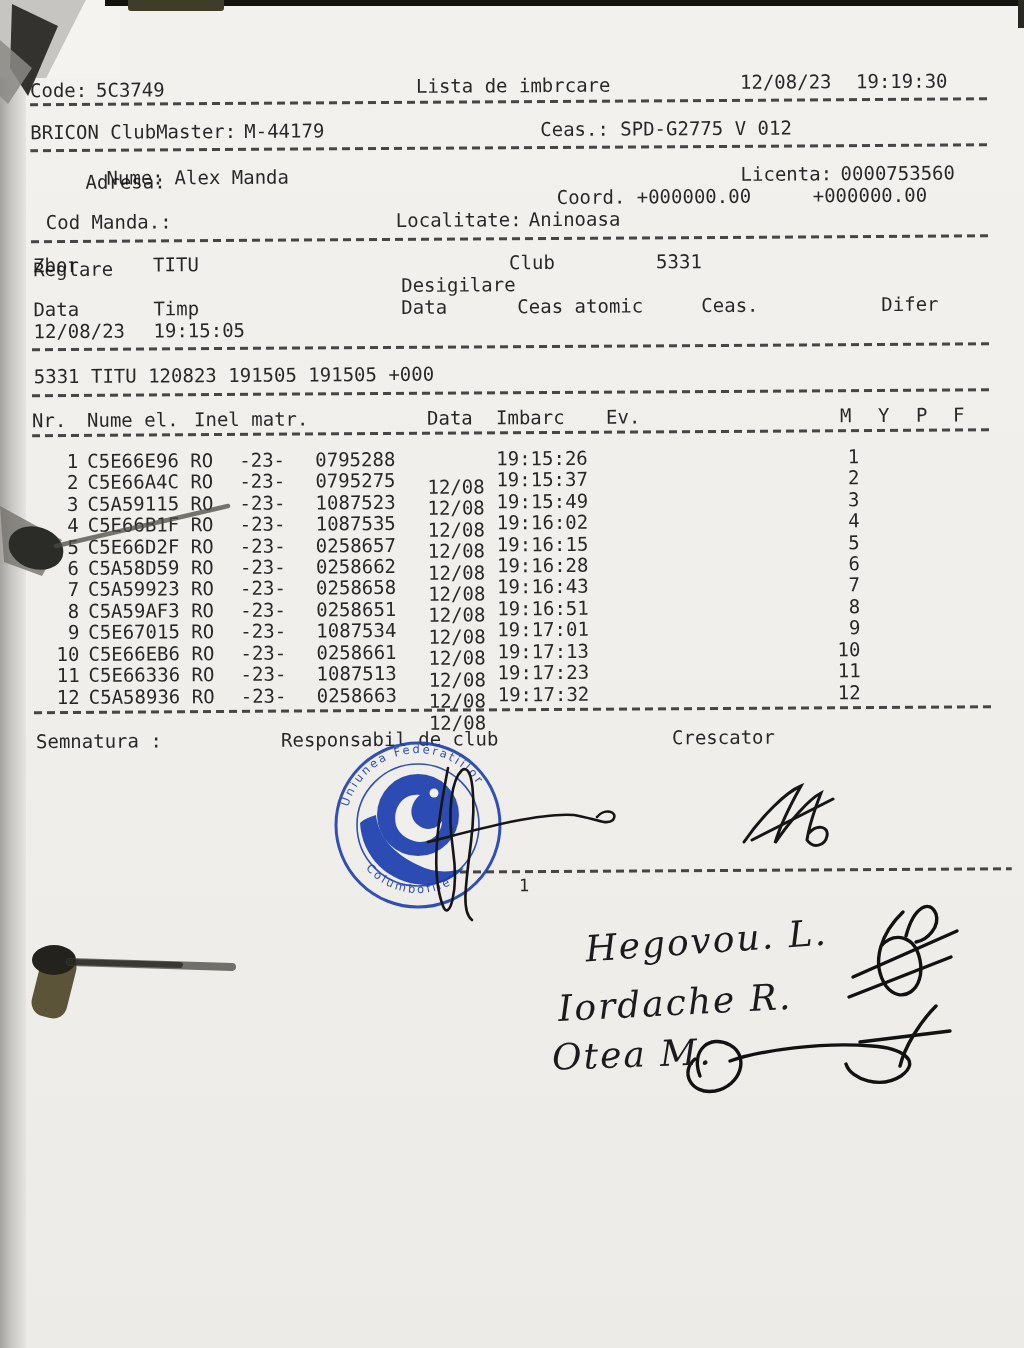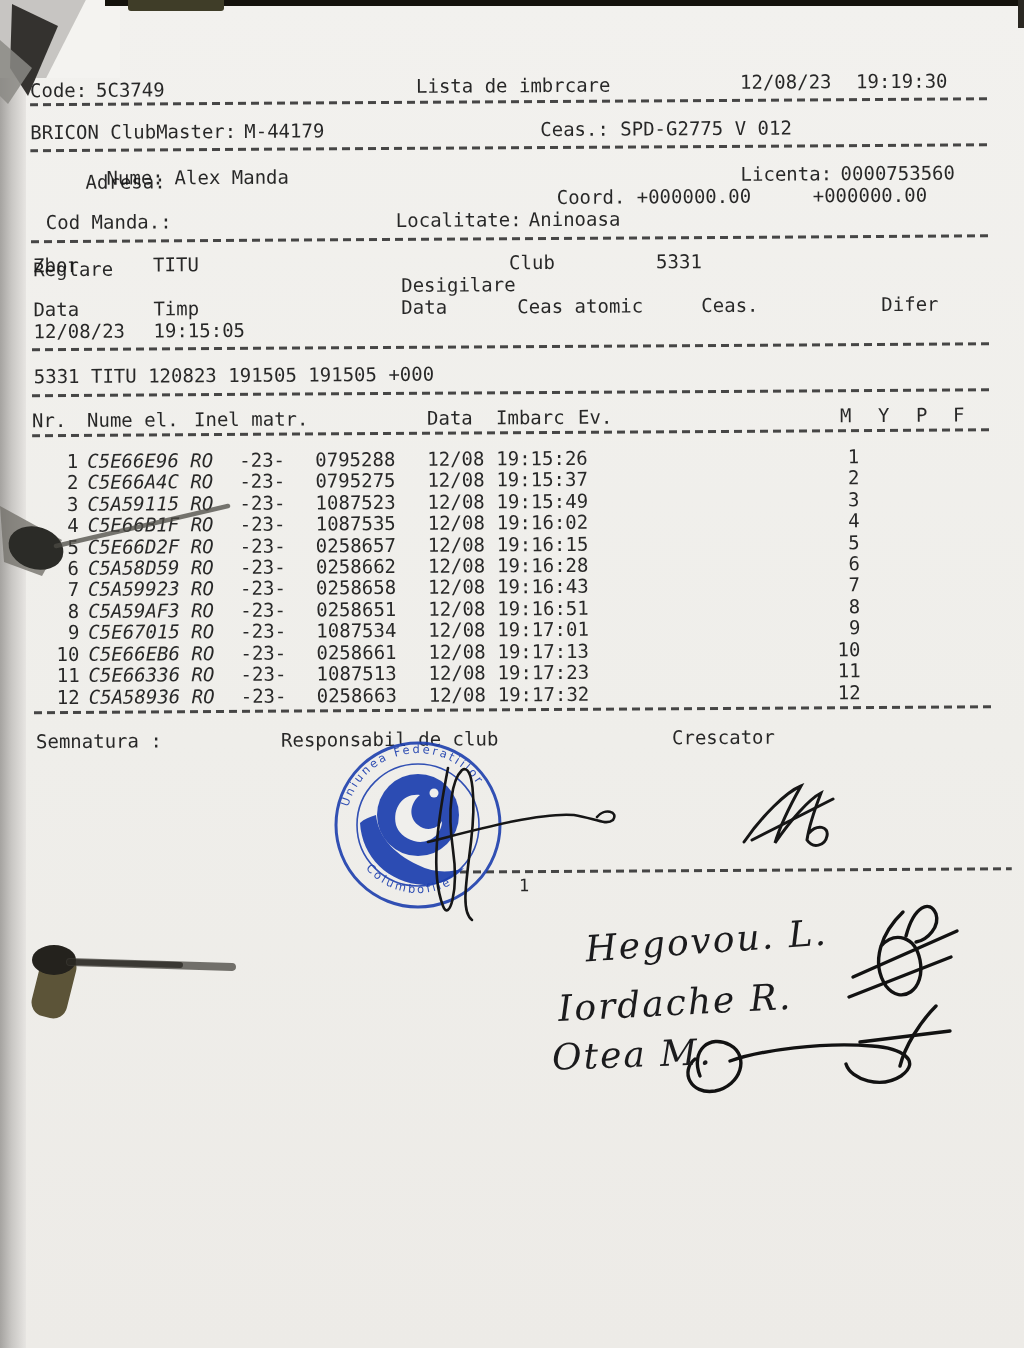--- a/index.html
+++ b/index.html
@@ -19,24 +19,24 @@
   .topbar-end{left:1018px;top:0;width:6px;height:28px;background:#2a2822;}
   
   .doc{position:absolute;left:0;top:0;width:1024px;height:1348px;
        transform:rotate(-0.35deg);transform-origin:60px 90px;}
   .t{position:absolute;white-space:pre;font-size:19px;line-height:1.1;}
   .dash{position:absolute;height:3px;left:30px;width:958px;
        background:repeating-linear-gradient(90deg,rgba(40,40,40,.85) 0 8px,transparent 8px 13px);}
   .row{position:absolute;left:0;width:100%;height:21px;}
   .c{position:absolute;white-space:pre;font-size:19px;}
   .col-nr{left:30px;width:46px;text-align:right;}
-  .col-ring{left:85px;font-style:italic;}
+  .col-ring{left:85px;}
   .col-sep{left:237px;}
   .col-matr{left:313px;text-align:center;}
-  .col-dt{left:425px;}
+  .col-dt{left:425px;margin-top:28px;}
   .col-tm{left:494px;}
   .col-m{left:815px;width:42px;text-align:right;}
   
   .hand{position:absolute;font-family:"DejaVu Serif","Liberation Serif",serif;
        font-style:italic;font-size:36px;color:#1b1b1d;letter-spacing:2px;white-space:pre;}
   .pgnum{position:absolute;font-size:17px;}
   svg{position:absolute;overflow:visible;}
 </style>
 </head>
 <body>
@@ -99,21 +99,21 @@
   <span class="t" style="left:32px;top:366px">5331 TITU 120823 191505 191505 +000</span>
 
   <div class="dash" style="top:394px"></div>
 
   <div class="row" style="top:409px">
     <span class="c" style="left:30px">Nr.</span>
     <span class="c" style="left:85px">Nume el.</span>
     <span class="c" style="left:192px">Inel matr.</span>
     <span class="c" style="left:425px">Data</span>
     <span class="c" style="left:494px">Imbarc</span>
-    <span class="c" style="left:576px">Ev.</span>
+    <span class="c" style="left:604px">Ev.</span>
     <span class="c" style="left:838px">M</span>
     <span class="c" style="left:876px">Y</span>
     <span class="c" style="left:914px">P</span>
     <span class="c" style="left:951px">F</span>
   </div>
 
   <div class="dash" style="top:434px"></div>
 
   <div class="row" style="top:450px">
     <span class="c col-nr">1</span>

